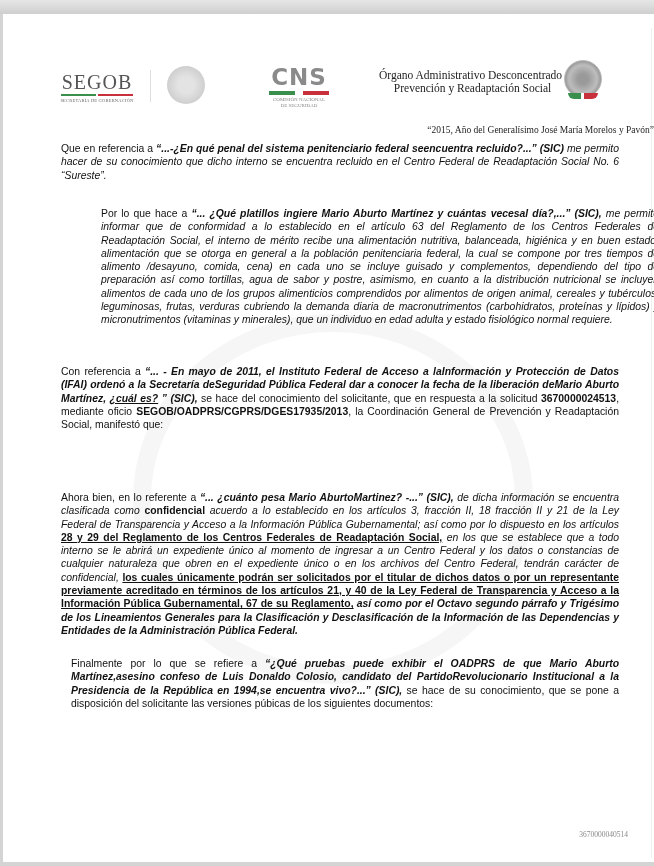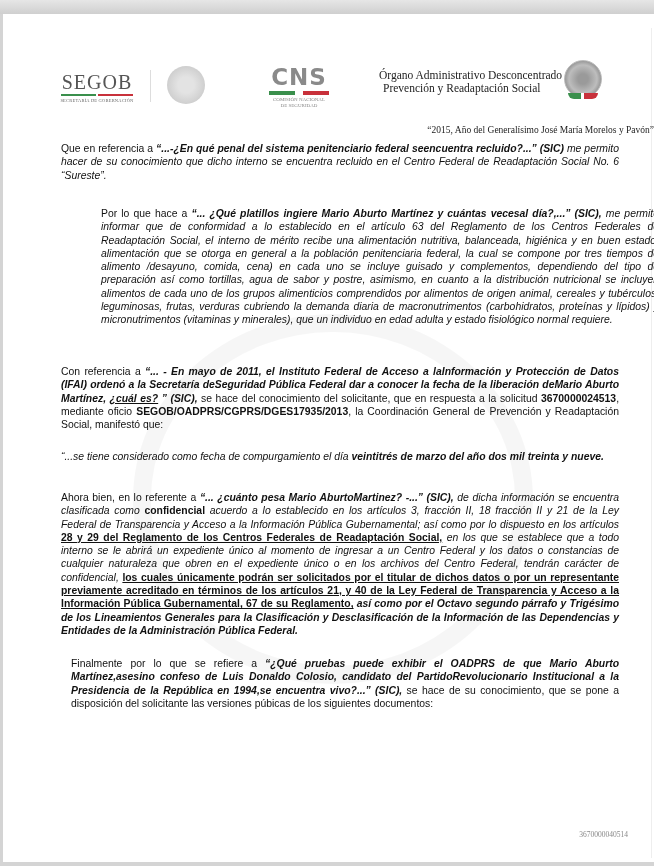--- a/index.html
+++ b/index.html
@@ -14,21 +14,21 @@
   .segob-bar { display:flex; gap:2px; margin:2px 4px 2px; }
   .segob-bar span { height:2px; flex:1; }
   .segob-sub { font-family:"Liberation Serif", serif; font-size:4.5px; color:#666; letter-spacing:0.2px; }
   .vdivider { position:absolute; left:147px; top:56px; width:1px; height:32px; background:#ddd; }
   .seal { position:absolute; left:164px; top:52px; width:38px; height:38px; border-radius:50%; background:radial-gradient(circle,#e3e3e3 30%,#cfcfcf 70%,#e9e9e9 100%); }
   .logo-cns { position:absolute; left:264px; top:50px; width:64px; text-align:center; }
   .cns-word { font-family:"DejaVu Sans", sans-serif; font-weight:bold; font-size:23px; color:#8a8a8a; letter-spacing:1px; line-height:26px; }
   .cns-bar { display:flex; justify-content:space-between; margin:1px 2px 2px; }
   .cns-bar span { height:4px; width:26px; }
   .cns-sub { font-family:"Liberation Serif", serif; font-size:5px; color:#888; line-height:6px; }
-  .org-title { position:absolute; left:376px; top:55px; font-family:"Liberation Serif", serif; font-size:11.5px; color:#222; line-height:13px; }
+  .org-title { position:absolute; left:376px; top:55px; font-family:"Liberation Serif", serif; font-size:11.5px; color:#222; line-height:13px;text-align:center; }
   .org-title div:nth-child(2) { padding-left:4px; }
   .badge { position:absolute; left:561px; top:46px; width:36px; height:36px; border-radius:50%; background:radial-gradient(circle,#9a9a9a 20%,#bdbdbd 55%,#8f8f8f 75%,#ddd 100%); border:1px solid #bbb; }
   .badge .tri { position:absolute; bottom:-2px; left:3px; width:30px; height:6px; border-radius:0 0 15px 15px; background:linear-gradient(90deg,#3a8f4c 0 45%,#fff 45% 55%,#c8313b 55%); }
 
   .motto { position:absolute; left:0; width:651px; top:111px; text-align:right; font-family:"Liberation Serif", serif; font-size:9.5px; color:#222; }
 
   .body-text { position:absolute; left:58px; width:558px; font-size:10.4px; line-height:13.3px; color:#111; text-align:justify; }
   .body-text p { margin:0; }
   .b { font-weight:bold; }
   .i { font-style:italic; }
@@ -96,25 +96,20 @@
     <span>Por lo que hace a </span><span class="b i">“... ¿Qué platillos ingiere Mario Aburto Martínez y cuántas vecesal día?,...”</span><span class="b i">  (SIC),</span><span class="i"> me permito informar que de conformidad a lo establecido en el artículo 63 del Reglamento de los Centros Federales de Readaptación Social, el interno de mérito recibe una alimentación nutritiva, balanceada, higiénica y en buen estado, alimentación que se otorga en general a la población penitenciaria federal, la cual se compone por tres tiempos de alimento /desayuno, comida, cena) en cada uno se incluye guisado y complementos, dependiendo del tipo de preparación así como tortillas, agua de sabor y postre, asimismo, en cuanto a la distribución nutricional se incluyen alimentos de cada uno de los grupos alimenticios comprendidos por alimentos de origen animal, cereales y tubérculos, leguminosas, frutas, verduras cubriendo la demanda diaria de macronutrimentos (carbohidratos, proteínas y lípidos) y micronutrimentos (vitaminas y minerales), que un individuo en edad adulta y estado fisiológico normal requiere.</span>
   </p>
     </div>
 
   <div class="body-text p3">
       <p>
     <span>Con referencia  a </span><span class="b i">“... - En mayo de 2011, el Instituto Federal de Acceso a laInformación y Protección de Datos (IFAI) ordenó a la Secretaría deSeguridad Pública Federal dar a conocer la fecha de la liberación deMario Aburto Martínez, </span><span class="b i u">¿cuál es?</span><span class="b i"> ” (SIC),</span><span> se hace del conocimiento del solicitante, que en respuesta a la solicitud </span><span class="b">3670000024513</span><span>, mediante oficio </span><span class="b">SEGOB/OADPRS/CGPRS/DGES17935/2013</span><span>, la Coordinación General de Prevención y Readaptación Social, manifestó que:</span>
   </p>
     </div>
 
-  <div class="body-text p4">
-      <p class="i">
-    <span class="b" style="font-weight:normal">“...se tiene considerado como fecha de compurgamiento el día </span><span class="b">veintitrés de marzo del año dos mil treinta y nueve.</span>
-  </p>
-    </div>
 
   <div class="body-text p5">
       <p>
     <span>Ahora bien, en lo referente a </span><span class="b i">“... ¿cuánto pesa Mario AburtoMartinez? -...” (SIC),</span><span class="i"> de dicha información se encuentra clasificada como </span><span class="b">confidencial</span><span class="i"> acuerdo a lo establecido en los artículos 3, fracción II, 18 fracción II y 21 de la Ley Federal de Transparencia y Acceso a la Información Pública Gubernamental; así como por lo dispuesto en los artículos </span><span class="b u">28 y 29 del Reglamento de los Centros Federales de Readaptación Social,</span><span class="i">  en los que se establece que a todo interno se le abrirá un expediente único al momento de ingresar a un Centro Federal y los datos o constancias de cualquier naturaleza que obren en el expediente único o en los archivos del Centro Federal, tendrán carácter de confidencial, </span><span class="b u">los cuales únicamente podrán ser solicitados por el titular de dichos datos o por un representante previamente acreditado en términos de los artículos 21, y 40 de la Ley Federal de Transparencia y Acceso a la Información Pública Gubernamental, 67 de su Reglamento,</span><span class="b i"> así como por el Octavo segundo párrafo y Trigésimo de los Lineamientos Generales para la Clasificación y Desclasificación de la Información de las Dependencias y Entidades de la Administración Pública Federal.</span>
   </p>
     </div>
 
   <div class="body-text p6">
       <p>
     <span>Finalmente por lo que se refiere a </span><span class="b i">“¿Qué pruebas puede exhibir el OADPRS de que Mario Aburto Martínez,asesino confeso de Luis Donaldo Colosio, candidato del PartidoRevolucionario Institucional a la Presidencia de la República en 1994,se encuentra vivo?...” (SIC),</span><span> se hace de su conocimiento, que se pone a disposición del solicitante las versiones púbicas de los siguientes documentos:</span>

